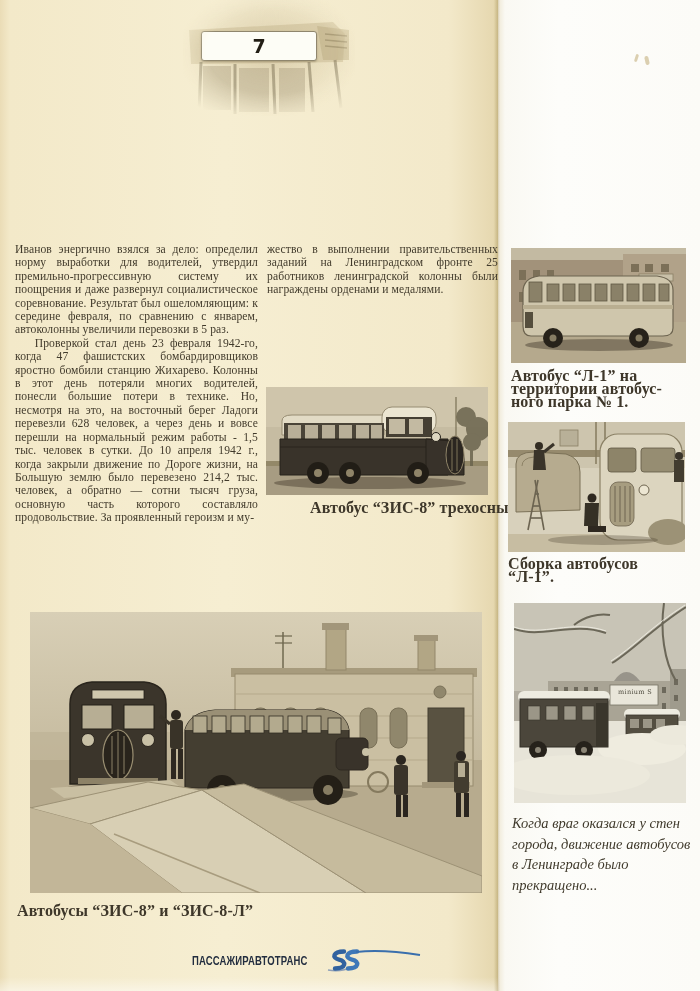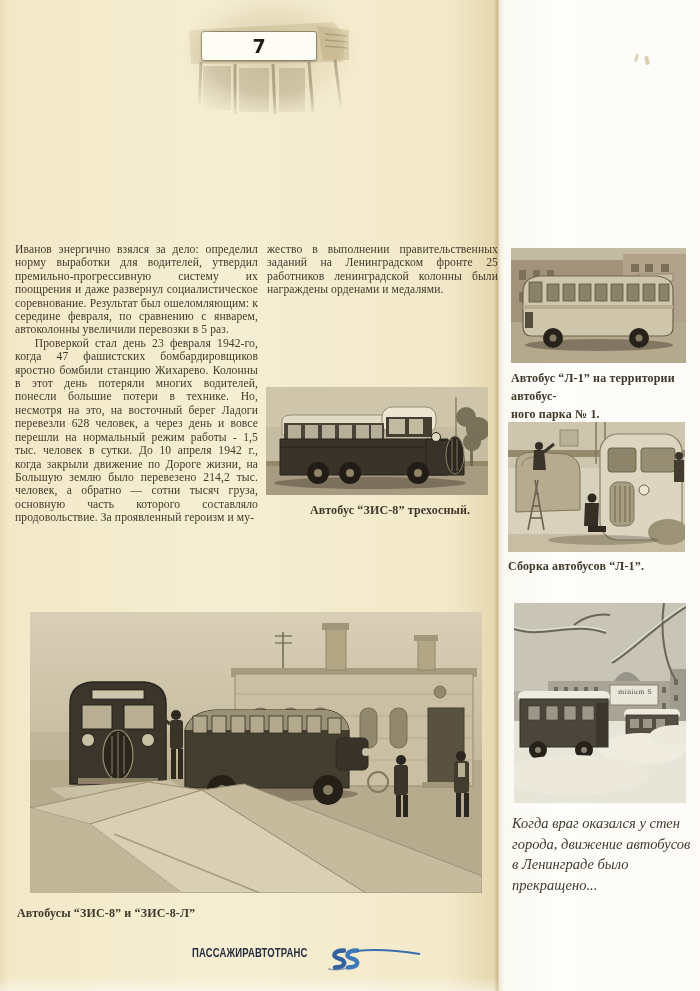--- a/index.html
+++ b/index.html
@@ -69,37 +69,37 @@
   .photo-winter{left:514px;top:603px;width:172px;height:204px;}
   .photo-station{left:30px;top:612px;width:452px;height:281px;}
   .winter-sign-text{
     position:absolute;left:99px;top:86px;width:44px;
     font-family:"DejaVu Serif",serif;font-size:6.5px;line-height:7px;
     color:#4a463a;text-align:center;letter-spacing:.3px;
   }
 
   
   .cap{
-    position:absolute;font-weight:bold;font-size:12px;line-height:18px;
+    position:absolute;font-weight:bold;font-size:16px;line-height:13px;
     color:#3e372a;white-space:pre-line;letter-spacing:.15px;
   }
   .cap-zis8{left:266px;top:501px;width:225px;margin-left:44px;}
   .cap-l1{left:511px;top:369px;width:180px;}
   .cap-asm{left:508px;top:557px;width:180px;font-family:Liberation Serif, serif;}
   .cap-station{left:17px;top:904px;width:320px;}
   .cap-winter{
     position:absolute;left:512px;top:813px;width:184px;
     font-style:italic;font-size:14.5px;line-height:20.5px;font-weight:500;
     color:#403a2c;white-space:pre-line;
   }
 
   
   .logo{
     position:absolute;left:192px;top:946px;height:30px;
-    display:flex;
+    display:flex;align-items:center;
   }
   .logo-text{
     font-family:"Liberation Sans",sans-serif;font-weight:bold;
     font-size:12.5px;letter-spacing:.2px;color:#222d3f;
     transform:scaleX(.76);transform-origin:left center;white-space:nowrap;
   }
   .logo-swoosh{margin-left:-18px;}
 </style>
 </head>
 <body>

